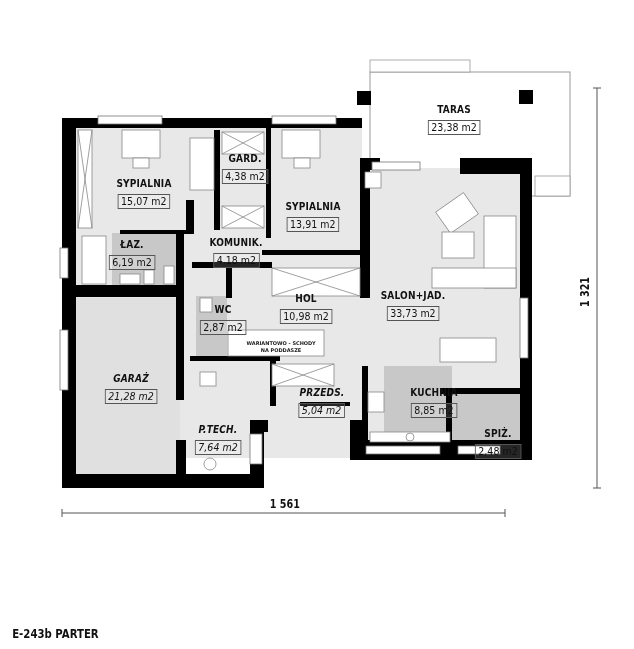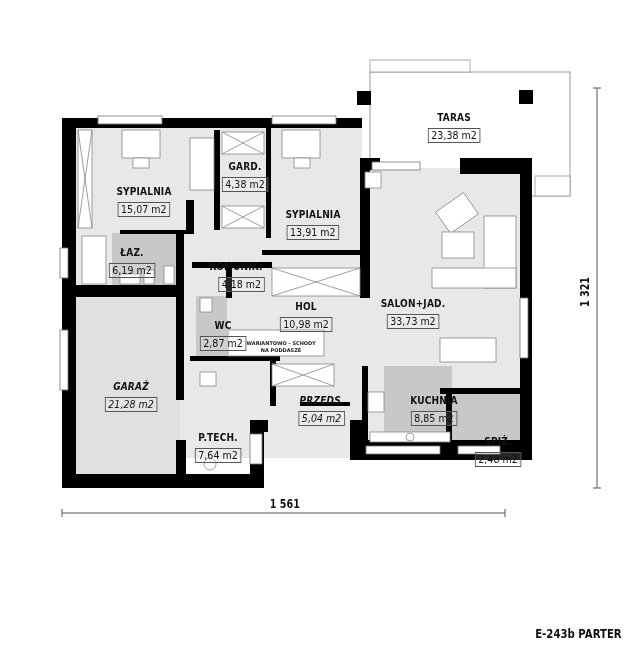--- a/index.html
+++ b/index.html
@@ -1,25 +1,25 @@
 <!DOCTYPE html>
 <html><head>
 <meta charset="utf-8">
 <style>
   * { margin:0; padding:0; box-sizing:border-box; }
   html, body { width:634px; height:649px; background:#ffffff; overflow:hidden; }
   body { position:relative; font-family:"DejaVu Sans Condensed","DejaVu Sans", sans-serif; }
   #plan { position:absolute; left:0; top:0; width:634px; height:649px; }
-  .lbl { position:absolute; text-align:center; transform:translateX(-50%); white-space:nowrap;margin-top:8px; }
+  .lbl { position:absolute; text-align:center; transform:translateX(-50%); white-space:nowrap; }
   .lbl .name { display:block; font-family:"DejaVu Sans", sans-serif; font-weight:bold; font-size:11px; color:#111; letter-spacing:0.2px; transform:scaleX(0.82); line-height:13px; }
   .lbl .area { display:inline-block; font-family:"DejaVu Sans", sans-serif; font-size:11px; color:#111; border:1px solid #555; padding:0 3px; line-height:13px; margin-top:1px; background:rgba(255,255,255,0.15); transform:scaleX(0.86); }
   .note { position:absolute; font-family:"DejaVu Sans", sans-serif; font-size:5px; font-weight:bold; color:#222; text-align:center; line-height:7px; }
   .dim { position:absolute; font-family:"DejaVu Sans", sans-serif; font-weight:bold; font-size:12px; color:#111; transform:scaleX(0.8); }
   .dimv { position:absolute; font-family:"DejaVu Sans", sans-serif; font-weight:bold; font-size:12px; color:#111; transform:rotate(-90deg) scaleX(0.8); transform-origin:center; }
-  .caption { position:absolute; left:0; width:634px; top:626px; text-align:right; font-family:"DejaVu Sans", sans-serif; font-weight:bold; font-size:13px; color:#111; }
+  .caption { position:absolute; left:0; width:634px; top:626px; text-align:left; font-family:"DejaVu Sans", sans-serif; font-weight:bold; font-size:13px; color:#111; }
   .caption span { display:inline-block; transform:scaleX(0.78); }
 </style>
 </head>
 <body>
 
 <svg id="plan" width="634" height="649" viewBox="0 0 634 649" xmlns="http://www.w3.org/2000/svg">
 
   <g>
     <rect x="370" y="72" width="200" height="124" fill="#ffffff" stroke="#999" stroke-width="1"></rect>
     <rect x="370" y="60" width="100" height="12" fill="#fff" stroke="#999" stroke-width="0.8"></rect>
@@ -124,29 +124,29 @@
     <rect x="200" y="372" width="16" height="14"></rect>
     <circle cx="210" cy="464" r="6"></circle>
   </g>
 </svg>
 
 <div class="lbl" style="left:454px;top:103px;"><span class="name">TARAS</span><span class="area">23,38 m2</span></div>
 <div class="lbl" style="left:144px;top:177px;"><span class="name">SYPIALNIA</span><span class="area">15,07 m2</span></div>
 <div class="lbl" style="left:245px;top:152px;"><span class="name">GARD.</span><span class="area">4,38 m2</span></div>
 <div class="lbl" style="left:313px;top:200px;"><span class="name">SYPIALNIA</span><span class="area">13,91 m2</span></div>
 <div class="lbl" style="left:132px;top:238px;"><span class="name">ŁAZ.</span><span class="area">6,19 m2</span></div>
-<div class="lbl" style="left:236px;top:252px;text-align:right;"><span class="name">KOMUNIK.</span><span class="area">4,18 m2</span></div>
-<div class="lbl" style="left:223px;top:311px;"><span class="name">WC</span><span class="area">2,87 m2</span></div>
+<div class="lbl" style="left:236px;top:236px;"><span class="name">KOMUNIK.</span><span class="area">4,18 m2</span></div>
+<div class="lbl" style="left:223px;top:303px;"><span class="name">WC</span><span class="area">2,87 m2</span></div>
 <div class="lbl" style="left:306px;top:292px;"><span class="name">HOL</span><span class="area">10,98 m2</span></div>
 <div class="lbl" style="left:413px;top:289px;"><span class="name">SALON+JAD.</span><span class="area">33,73 m2</span></div>
 <div class="lbl" style="left:131px;top:372px;font-style:italic;"><span class="name">GARAŻ</span><span class="area">21,28 m2</span></div>
 <div class="lbl" style="left:322px;top:386px;font-style:italic;"><span class="name">PRZEDS.</span><span class="area">5,04 m2</span></div>
 <div class="lbl" style="left:434px;top:386px;"><span class="name">KUCHNIA</span><span class="area">8,85 m2</span></div>
 <div class="lbl" style="left:498px;top:427px;"><span class="name">SPIŻ.</span><span class="area">2,48 m2</span></div>
-<div class="lbl" style="left:218px;top:423px;"><span class="name">P.TECH.</span><span class="area">7,64 m2</span></div>
+<div class="lbl" style="left:218px;top:423px;font-style:italic;"><span class="name">P.TECH.</span><span class="area">7,64 m2</span></div>
 
 <div class="note" style="left:236px;top:340px;width:90px;">
   <div>WARIANTOWO - SCHODY</div>
   <div>NA PODDASZE</div>
 </div>
 
 <svg style="position:absolute;left:0;top:0;" width="634" height="649">
   <line x1="62" y1="513" x2="505" y2="513" stroke="#555" stroke-width="1"></line>
   <line x1="62" y1="509" x2="62" y2="517" stroke="#555"></line>
   <line x1="505" y1="509" x2="505" y2="517" stroke="#555"></line>

